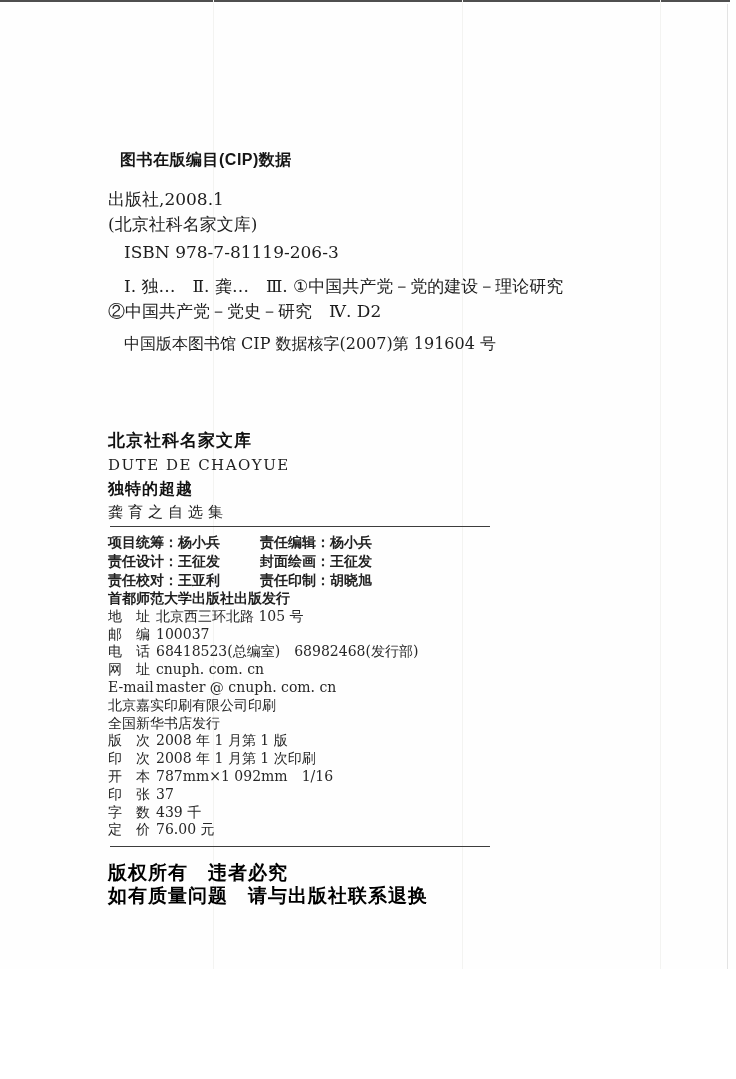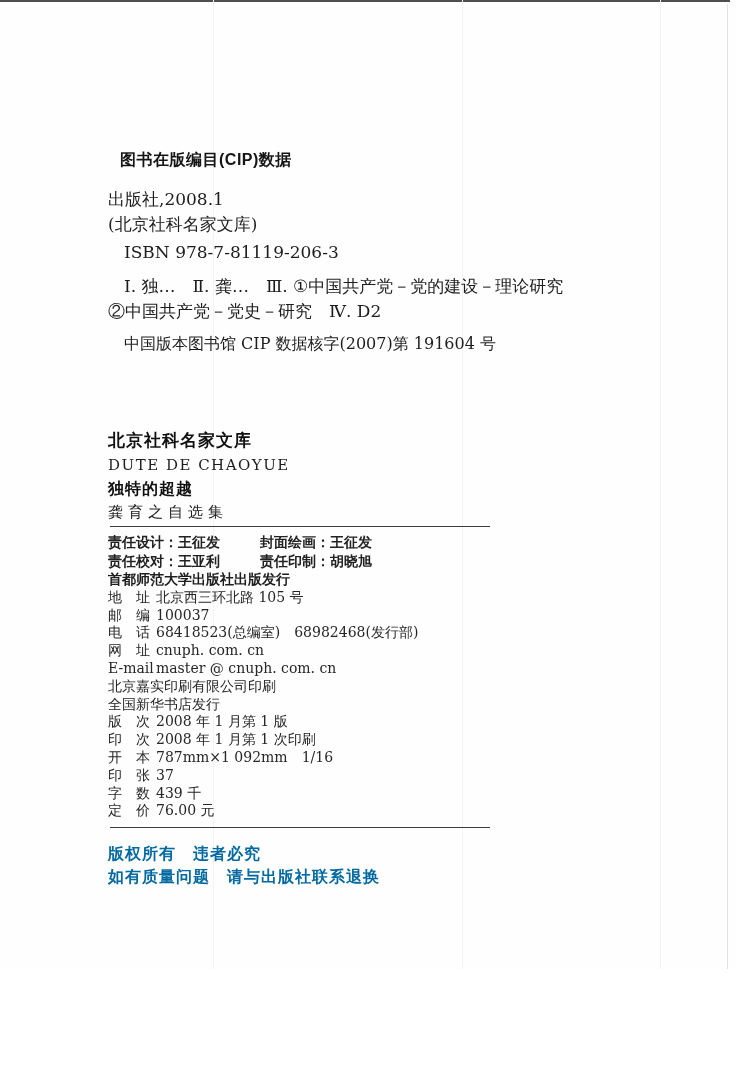--- a/index.html
+++ b/index.html
@@ -83,23 +83,23 @@
   .credits .credit-left { display: inline-block; width: 152px; }
 
   .colophon { font-size: 14px; line-height: 17.8px; color: #262626; }
   .colophon .colophon-label { display: inline-block; width: 48px; }
   .colophon .row-em { font-weight: 600; color: #1e1e1e; }
 
   .notices {
     margin-top: 14px;
     font-family: "Liberation Sans", sans-serif;
     font-weight: bold;
-    font-size: 16px; line-height: 23px;
+    font-size: 19px; line-height: 23px;
     letter-spacing: 1px;
-    color: #0369a1;
+    color: #000000;
   }
 </style>
 </head>
 <body>
 
 <div class="page">
   <div class="scan-top-line"></div>
   <div class="scan-right-line"></div>
   <div class="scan-streak" style="left:213px;"></div>
   <div class="scan-streak" style="left:462px;"></div>
@@ -125,20 +125,23 @@
       <div class="series-name line">北京社科名家文库</div>
       <div class="series-pinyin line">DUTE DE CHAOYUE</div>
       <div class="book-title line">独特的超越</div>
       <div class="book-subtitle line">龚育之自选集</div>
     </div>
 
     <hr class="rule rule-1">
 
     <div class="credits">
       <div class="line">
+        <span class="credit-left">项目统筹：杨小兵</span><span>责任编辑：杨小兵</span>
+      </div>
+      <div class="line">
         <span class="credit-left">责任设计：王征发</span><span>封面绘画：王征发</span>
       </div>
       <div class="line">
         <span class="credit-left">责任校对：王亚利</span><span>责任印制：胡晓旭</span>
       </div>
     </div>
 
     <div class="colophon">
       <div class="line row-em">
         <span>首都师范大学出版社出版发行</span>

